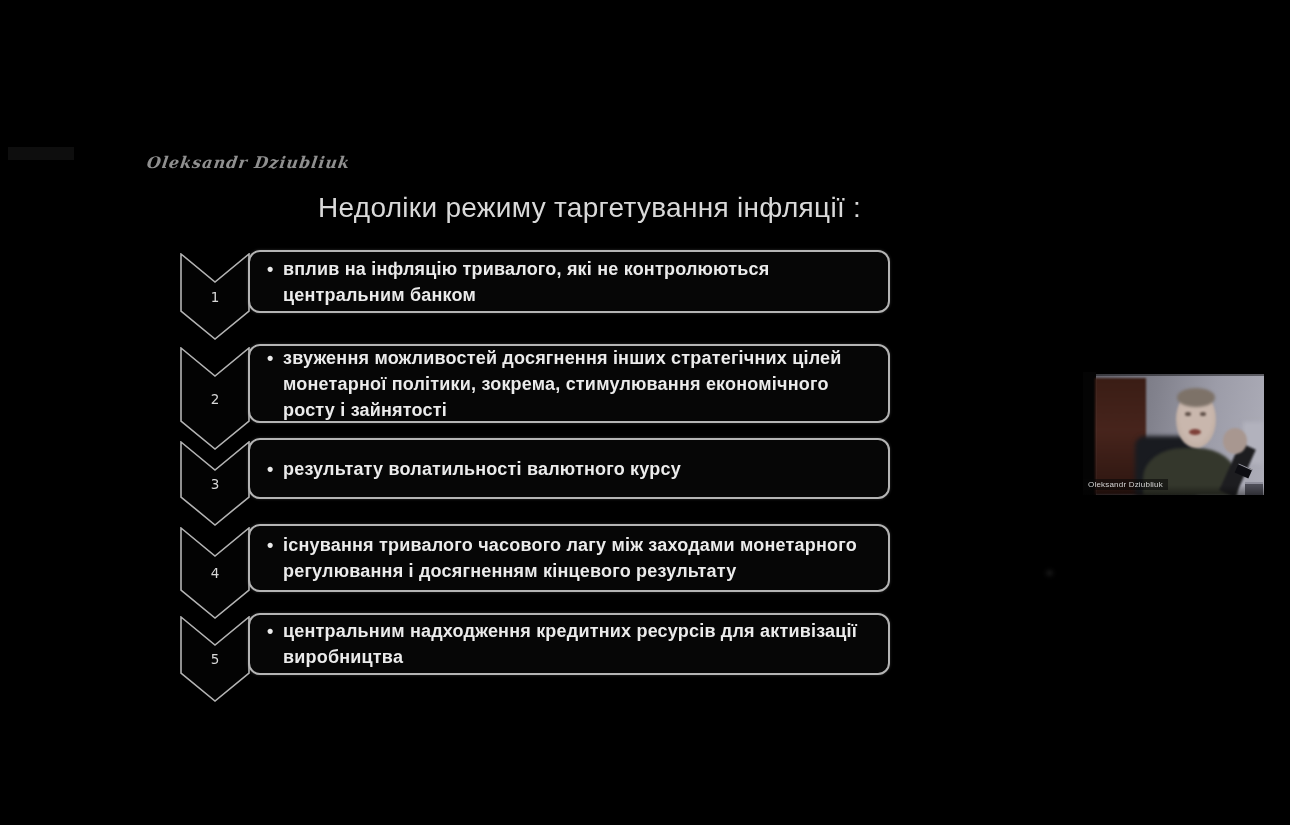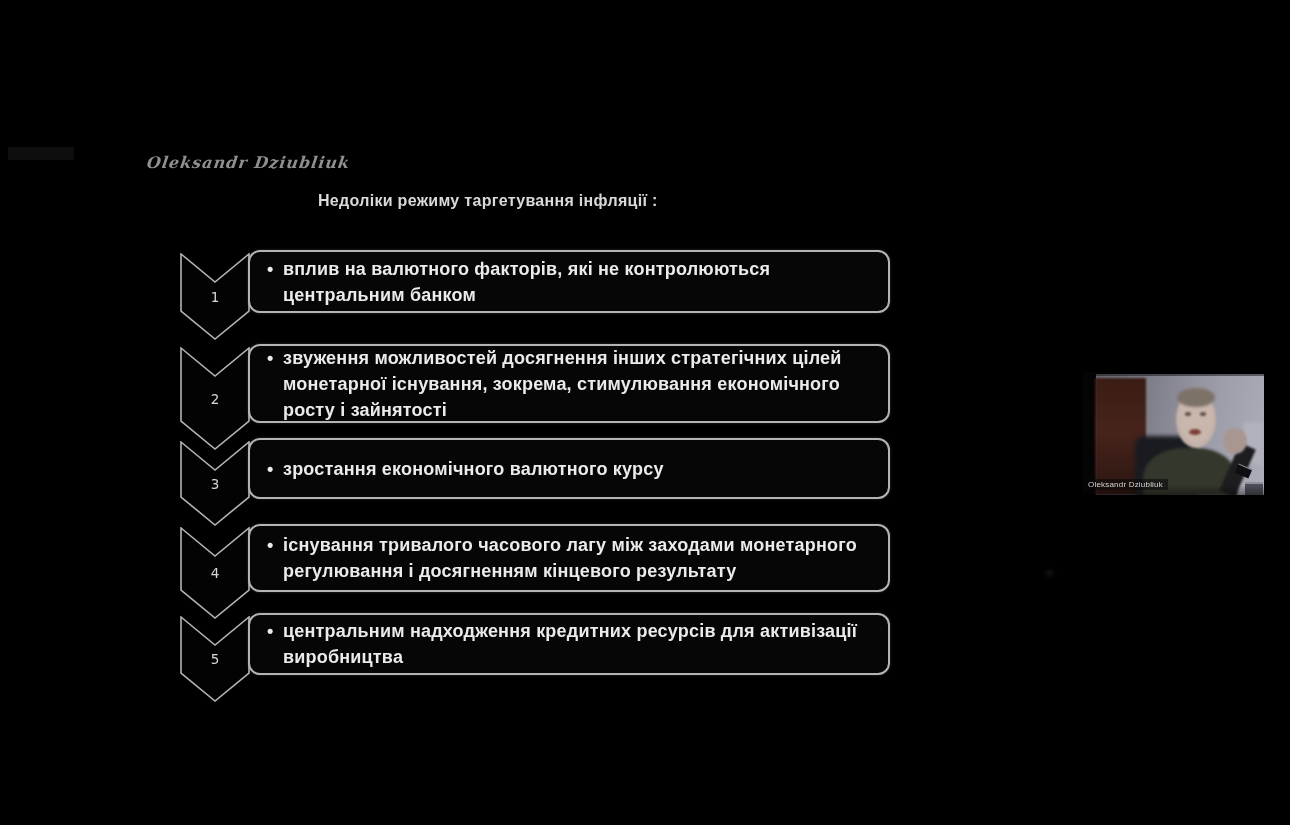--- a/index.html
+++ b/index.html
@@ -18,21 +18,21 @@
   .faint-rect{
     position:absolute;left:8px;top:147px;width:66px;height:13px;
     background:#0e0e0e;
   }
   .faint-smudge{
     position:absolute;left:1046px;top:570px;width:7px;height:6px;
     background:#181818;filter:blur(2px);border-radius:50%;
   }
   .slide-title{
     position:absolute;left:318px;top:192px;width:560px;
-    font-size:16px;color:#d9d9d9;letter-spacing:.3px;font-weight:700;
+    font-size:28px;color:#d9d9d9;letter-spacing:.3px;font-weight:400;
   }
   .row{position:absolute;left:180px;}
   .chevron{position:absolute;left:0;top:3px;}
   .chevron text{
     font-family:"DejaVu Sans",sans-serif;font-size:13.5px;fill:#d8d8d8;
   }
   .item-box{
     position:absolute;left:68px;top:0;width:642px;box-sizing:border-box;
     border:2px solid #b4b4b4;border-radius:12px;background:#060606;
     box-shadow:0 0 3px rgba(255,255,255,.18);
@@ -123,50 +123,50 @@
 <div class="slide-title">Недоліки режиму таргетування інфляції :</div>
 
 <div class="row row1">
   <svg class="chevron" width="70" height="88" viewBox="0 0 70 88">
     <polygon points="1,1 35,29 69,1 69,58 35,86 1,58" fill="#030303" stroke="#b4b4b4" stroke-width="1.6"></polygon>
     <text x="35" y="48.5" text-anchor="middle">1</text>
   </svg>
   <div class="item-box">
     <div class="item-text">
       <span class="bullet">•</span>
-      <span class="item-lines">вплив на валютного факторів, які не контролюються
+      <span class="item-lines">вплив на інфляцію тривалого, які не контролюються
 центральним банком</span>
     </div>
   </div>
 </div>
 
 <div class="row row2">
   <svg class="chevron" width="70" height="104" viewBox="0 0 70 104">
     <polygon points="1,1 35,29 69,1 69,74 35,102 1,74" fill="#030303" stroke="#b4b4b4" stroke-width="1.6"></polygon>
     <text x="35" y="56.5" text-anchor="middle">2</text>
   </svg>
   <div class="item-box">
     <div class="item-text">
       <span class="bullet">•</span>
       <span class="item-lines">звуження можливостей досягнення інших стратегічних цілей
-монетарної існування, зокрема, стимулювання економічного
+монетарної політики, зокрема, стимулювання економічного
 росту і зайнятості</span>
     </div>
   </div>
 </div>
 
 <div class="row row3">
   <svg class="chevron" width="70" height="86" viewBox="0 0 70 86">
     <polygon points="1,1 35,29 69,1 69,56 35,84 1,56" fill="#030303" stroke="#b4b4b4" stroke-width="1.6"></polygon>
     <text x="35" y="47.5" text-anchor="middle">3</text>
   </svg>
   <div class="item-box">
     <div class="item-text">
       <span class="bullet">•</span>
-      <span class="item-lines">зростання економічного валютного курсу</span>
+      <span class="item-lines">результату волатильності валютного курсу</span>
     </div>
   </div>
 </div>
 
 <div class="row row4">
   <svg class="chevron" width="70" height="93" viewBox="0 0 70 93">
     <polygon points="1,1 35,29 69,1 69,63 35,91 1,63" fill="#030303" stroke="#b4b4b4" stroke-width="1.6"></polygon>
     <text x="35" y="51" text-anchor="middle">4</text>
   </svg>
   <div class="item-box">

